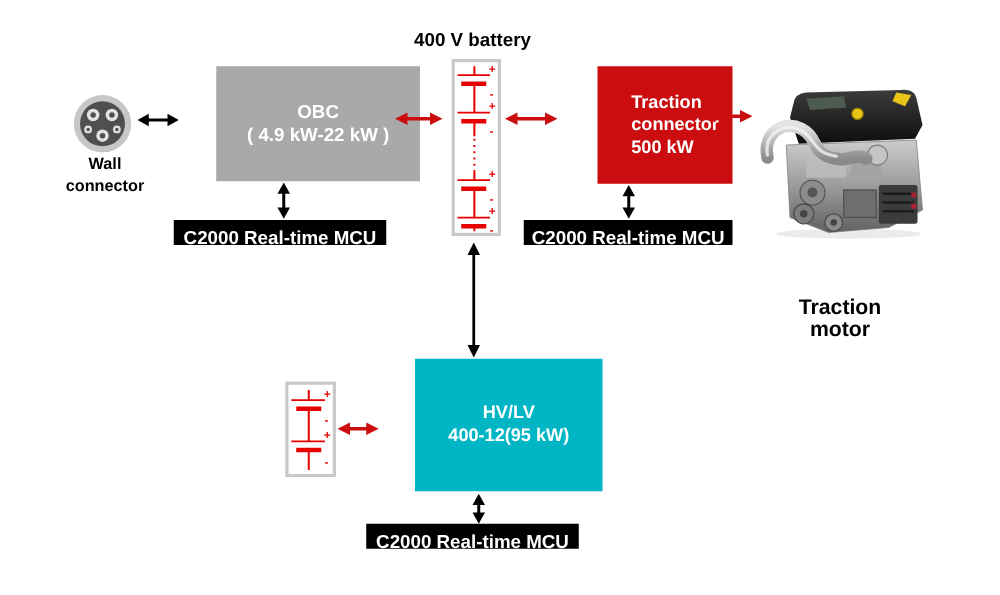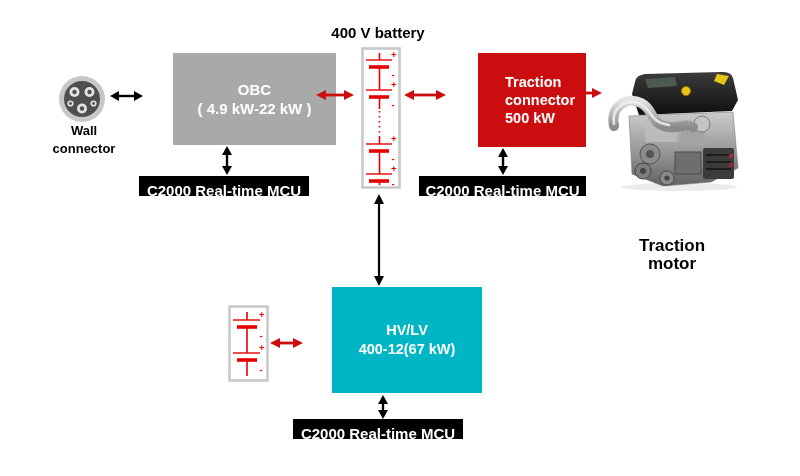--- a/index.html
+++ b/index.html
@@ -217,21 +217,21 @@
   </svg>
 
   <svg class="abs arrow-red" style="left:270px;top:336px" width="33" height="14" viewBox="0 0 33 14">
     <line x1="8" y1="7" x2="25" y2="7" stroke-width="2.8"></line>
     <polygon points="0,7 10,2 10,12"></polygon>
       <polygon points="33,7 23,2 23,12"></polygon>
   </svg>
 
   <div class="box hvlv-box">
     <span class="ln">HV/LV</span>
-    <span class="ln">400-12(67 kW)</span>
+    <span class="ln">400-12(95 kW)</span>
   </div>
 
   <svg class="abs arrow-black" style="left:376px;top:395px" width="14" height="24" viewBox="0 0 14 24">
     <line x1="7" y1="7" x2="7" y2="17" stroke-width="2.4"></line>
     <polygon points="7,0 2,9 12,9"></polygon>
       <polygon points="7,24 2,15 12,15"></polygon>
   </svg>
   <div class="mcu mcu3">C2000 Real-time MCU</div>
 
 </div>

